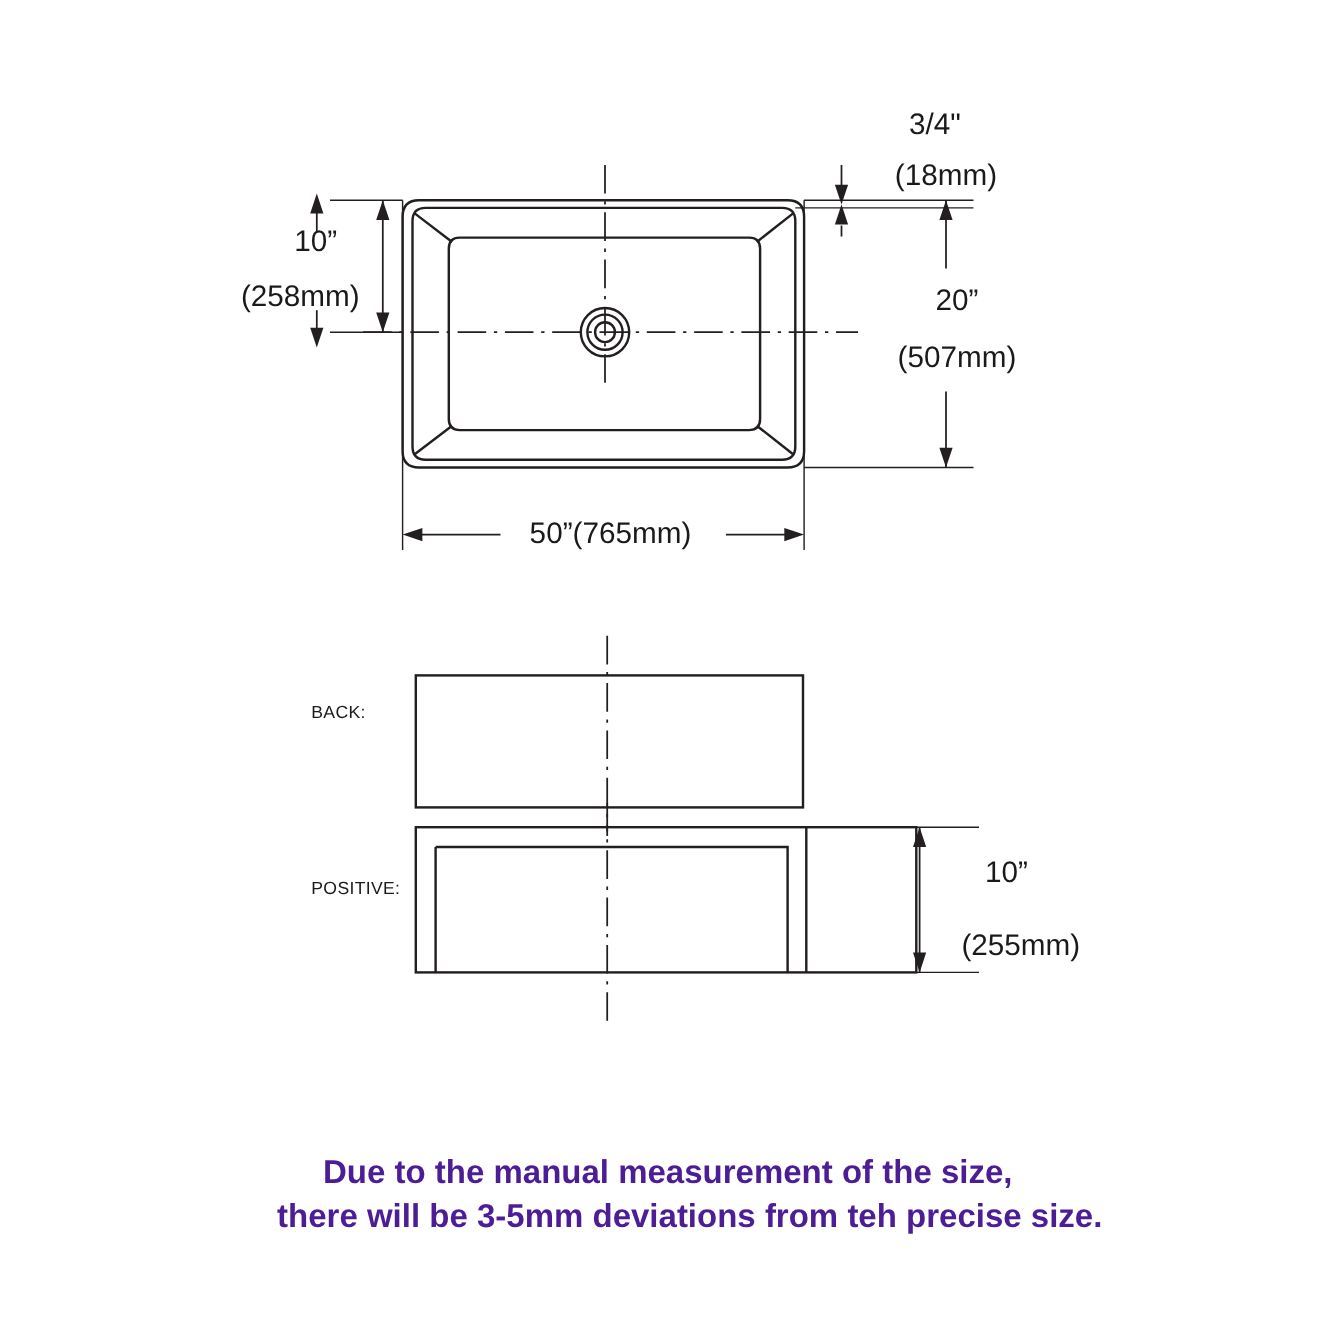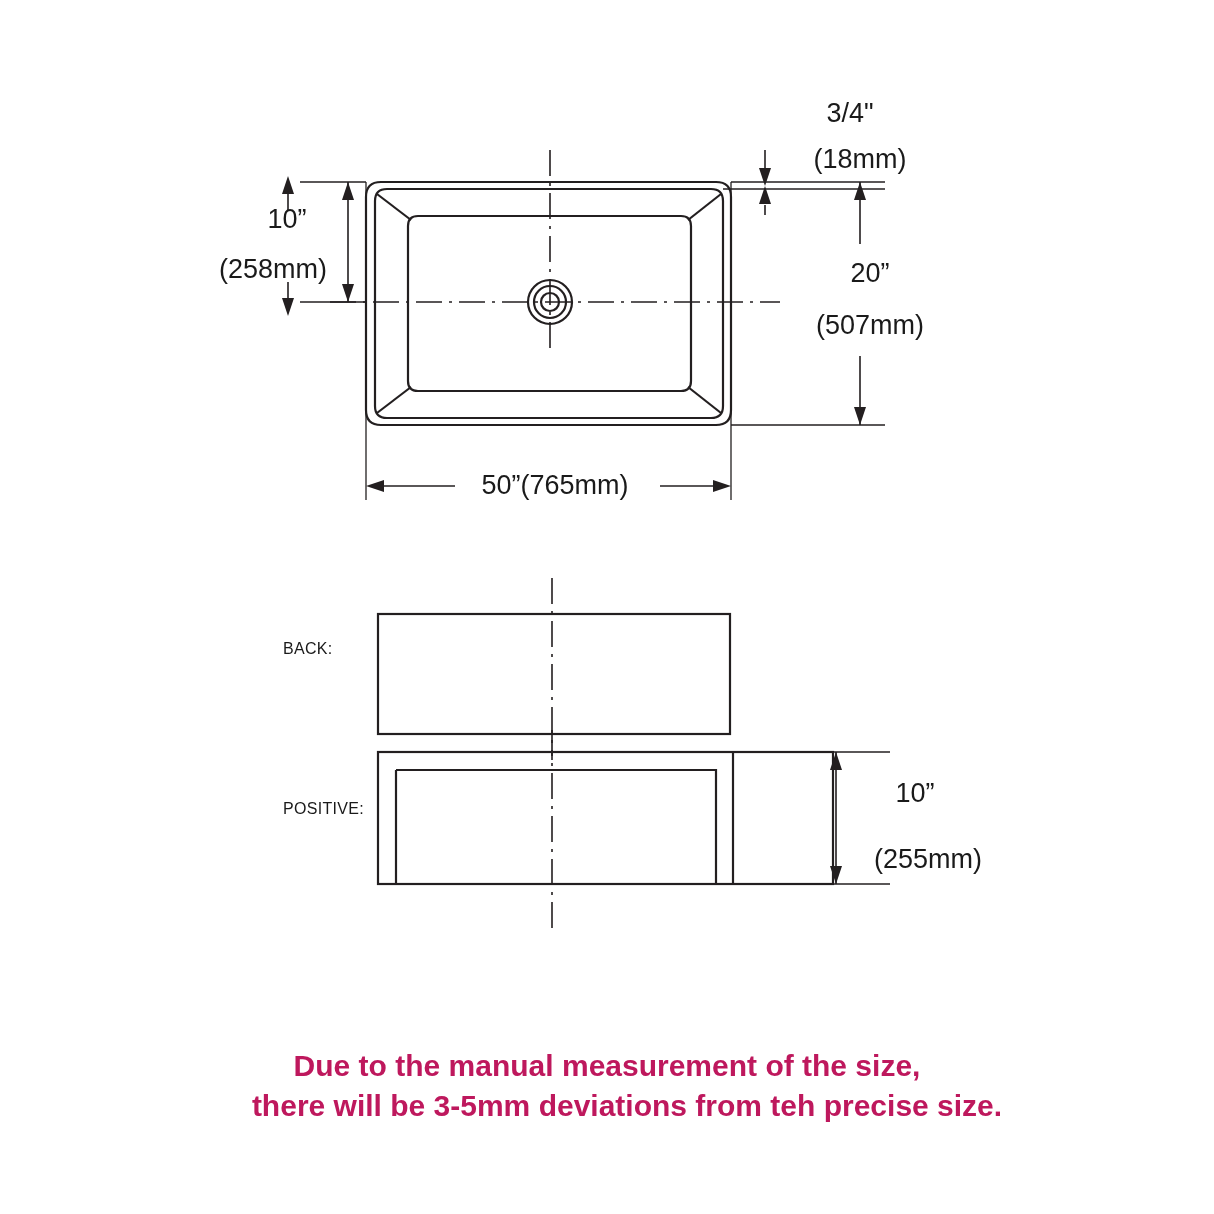--- a/index.html
+++ b/index.html
@@ -44,21 +44,21 @@
     letter-spacing: 0.3px;
   }
   .note {
     position: absolute;
     left: 0;
     width: 1214px;
     text-align: center;
     font-size: 30px;
     font-weight: bold;
     line-height: 1.35;
-    color: #be185d;
+    color: #4c1d95;
   }
 </style>
 </head>
 <body>
 
 <div id="diagram-root">
 
   <svg class="drawing" viewBox="0 0 1214 1214">
     <g fill="none" stroke="#231f20" stroke-width="2.2" stroke-linecap="butt" stroke-linejoin="miter">
 

